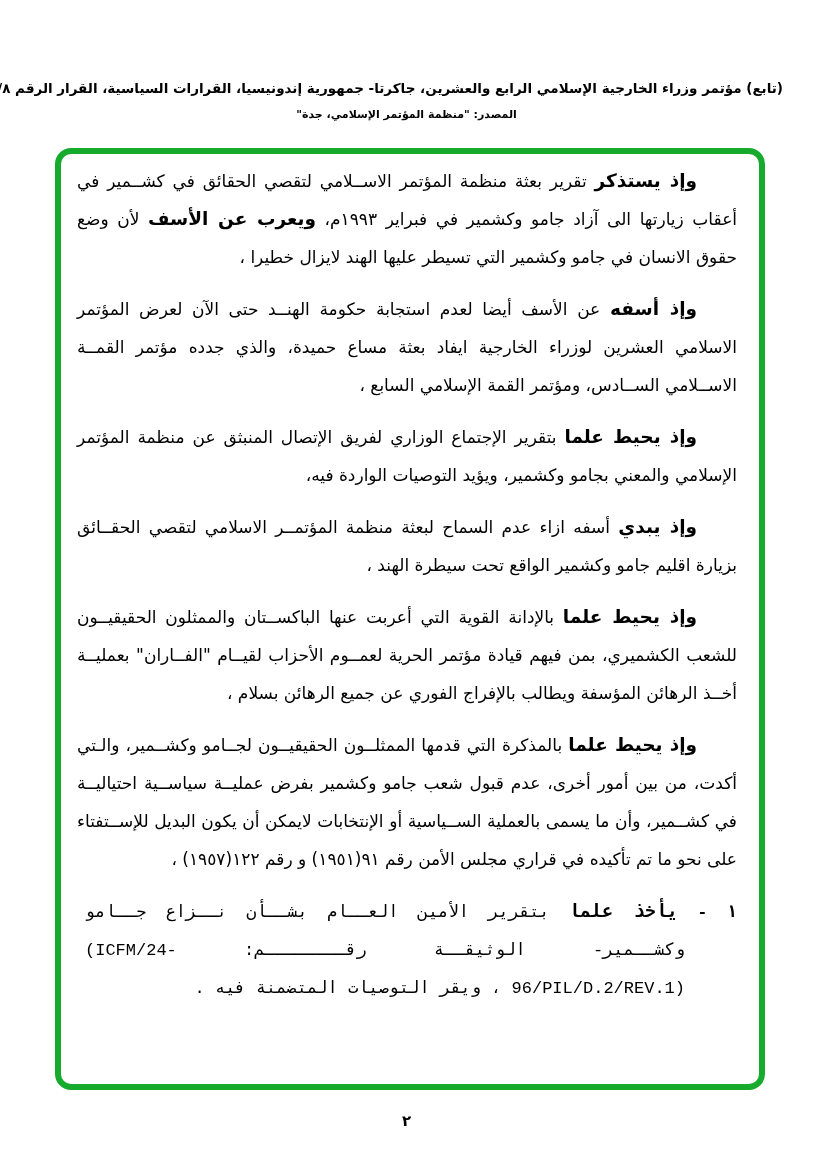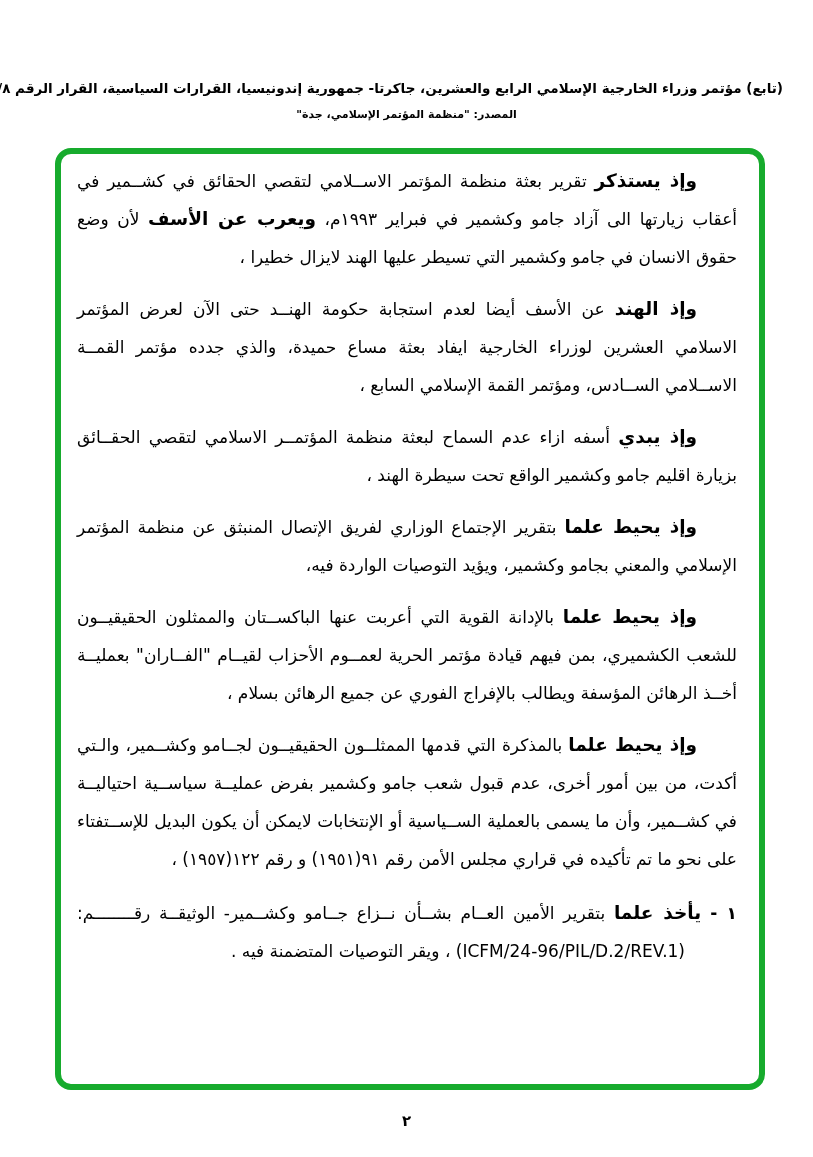--- a/index.html
+++ b/index.html
@@ -36,25 +36,26 @@
     margin:0 0 14px 0;
     font-size:17px; line-height:38px;
     text-align:justify;
     text-indent:40px;
   }
   .para b, .item b {
     font-weight:bold;
     font-size:18.5px;
   }
   .item {
-    margin:16px 0 18px 0;
+    margin:16px 0 18px 8px;
     font-size:17px; line-height:38px;
     text-align:justify;
     padding-right:52px;
     text-indent:-52px;
+    font-family:Liberation Mono, monospace;
   }
   .item .num {
     font-weight:bold;
     font-size:17px;
   }
   .page-number {
     position:absolute; top:1112px; left:0; right:0;
     text-align:center;
     font-size:15px; font-weight:bold;
   }
@@ -64,23 +65,23 @@
 
 <div class="page">
 
   <div class="hdr-line1">(تابع) مؤتمر وزراء الخارجية الإسلامي الرابع والعشرين، جاكرتا- جمهورية إندونيسيا، القرارات السياسية، القرار الرقم ٢٤/٨-س</div>
 
   <div class="hdr-line2">المصدر:  "منظمة المؤتمر الإسلامي، جدة"</div>
 
   <div class="frame" style="--green: #17ab2d; border-color: rgb(23, 171, 45);">
 
   <p class="para"><b>وإذ يستذكر</b><span> تقرير بعثة منظمة المؤتمر الاســلامي لتقصي الحقائق في كشــمير في أعقاب زيارتها الى آزاد جامو وكشمير في فبراير ١٩٩٣م، </span><b>ويعرب عن الأسف</b><span> لأن وضع حقوق الانسان في جامو وكشمير التي تسيطر عليها الهند لايزال خطيرا ،</span></p>
-      <p class="para"><b>وإذ الهند</b><span> عن الأسف أيضا لعدم استجابة حكومة الهنــد حتى الآن لعرض المؤتمر الاسلامي العشرين لوزراء الخارجية ايفاد بعثة مساع حميدة، والذي جدده مؤتمر القمــة الاســلامي الســادس، ومؤتمر القمة الإسلامي السابع ،</span></p>
+      <p class="para"><b>وإذ أسفه</b><span> عن الأسف أيضا لعدم استجابة حكومة الهنــد حتى الآن لعرض المؤتمر الاسلامي العشرين لوزراء الخارجية ايفاد بعثة مساع حميدة، والذي جدده مؤتمر القمــة الاســلامي الســادس، ومؤتمر القمة الإسلامي السابع ،</span></p>
+      <p class="para"><b>وإذ يحيط علما</b><span> بتقرير الإجتماع الوزاري لفريق الإتصال المنبثق عن منظمة المؤتمر الإسلامي والمعني بجامو وكشمير، ويؤيد التوصيات الواردة فيه،</span></p>
       <p class="para"><b>وإذ يبدي</b><span> أسفه ازاء عدم السماح لبعثة منظمة المؤتمــر الاسلامي لتقصي الحقــائق بزيارة اقليم جامو وكشمير الواقع تحت سيطرة الهند ،</span></p>
-      <p class="para"><b>وإذ يحيط علما</b><span> بتقرير الإجتماع الوزاري لفريق الإتصال المنبثق عن منظمة المؤتمر الإسلامي والمعني بجامو وكشمير، ويؤيد التوصيات الواردة فيه،</span></p>
       <p class="para"><b>وإذ يحيط علما</b><span> بالإدانة القوية التي أعربت عنها الباكســتان والممثلون الحقيقيــون للشعب الكشميري، بمن فيهم قيادة مؤتمر الحرية لعمــوم الأحزاب لقيــام "الفــاران" بعمليــة أخــذ الرهائن المؤسفة ويطالب بالإفراج الفوري عن جميع الرهائن بسلام ،</span></p>
       <p class="para"><b>وإذ يحيط علما</b><span> بالمذكرة التي قدمها الممثلــون الحقيقيــون لجــامو وكشــمير، والـتي أكدت، من بين أمور أخرى، عدم قبول شعب جامو وكشمير بفرض عمليــة سياســية احتياليــة في كشــمير، وأن ما يسمى بالعملية الســياسية أو الإنتخابات لايمكن أن يكون البديل للإســتفتاء على نحو ما تم تأكيده في قراري مجلس الأمن رقم ٩١(١٩٥١) و رقم ١٢٢(١٩٥٧) ،</span></p>
       <div class="item"><span class="num">١ - </span><b>يأخذ علما</b><span>  بتقرير الأمين العــام بشــأن نــزاع جــامو وكشــمير- الوثيقــة رقــــــــم: </span><span dir="ltr">(ICFM/24-96/PIL/D.2/REV.1)</span><span> ، ويقر التوصيات المتضمنة فيه .</span></div>
     </div>
 
   <div class="page-number">٢</div>
 
 </div>
 
 </body></html>

